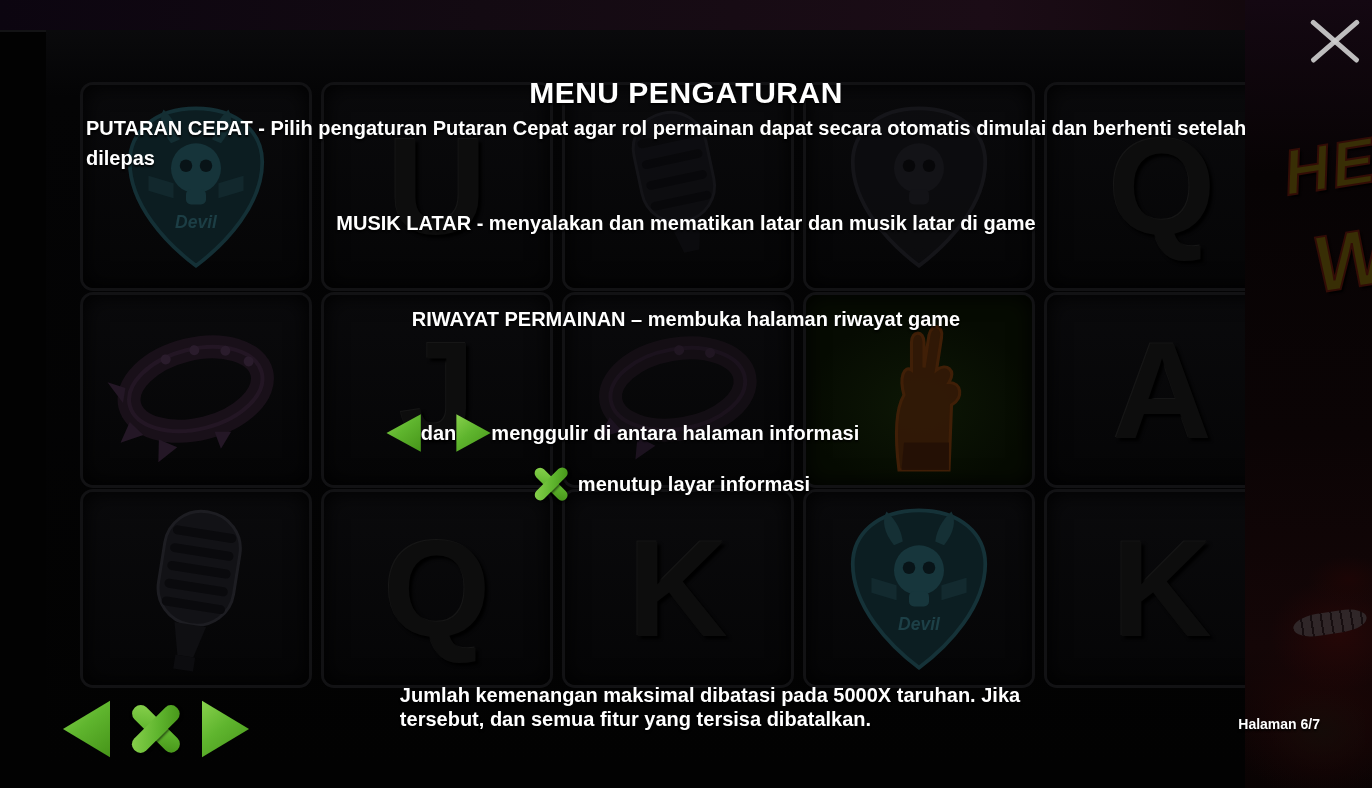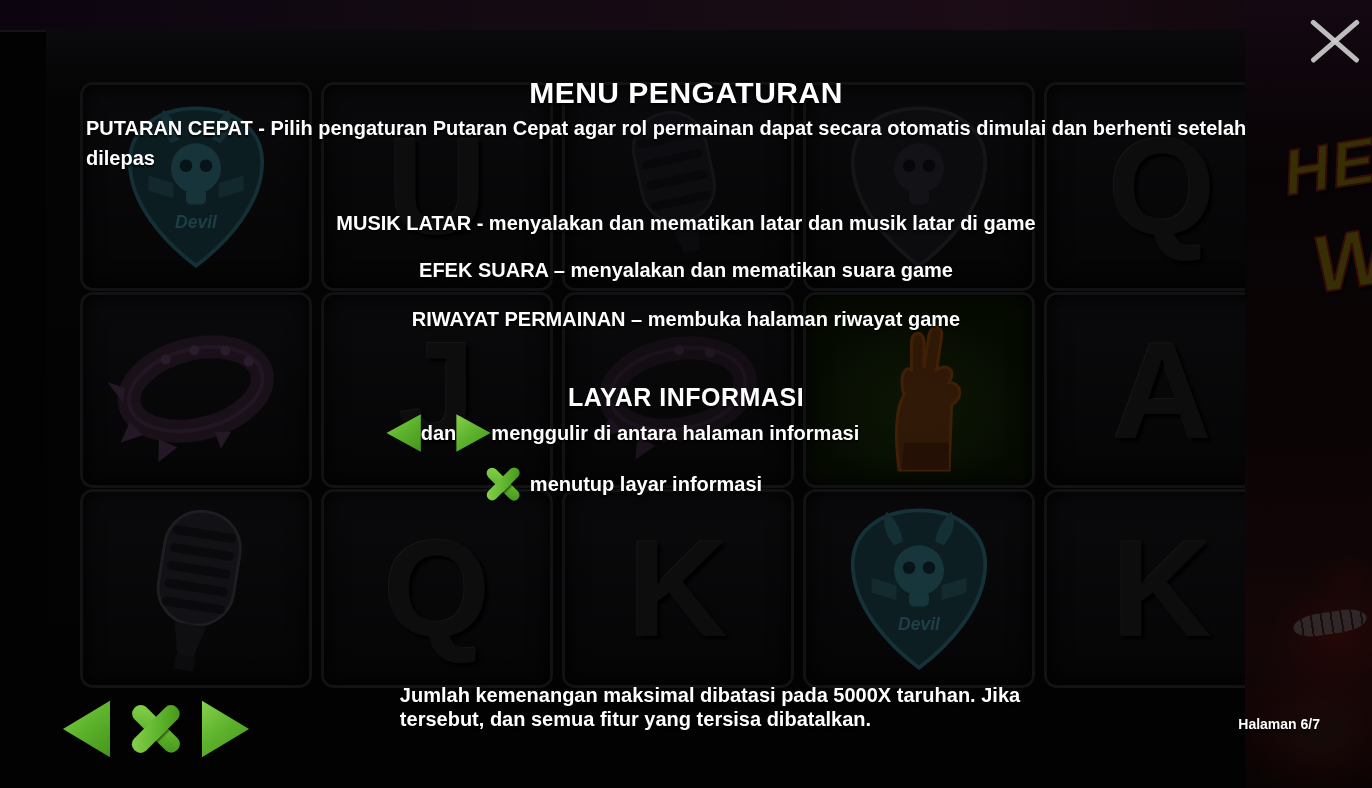--- a/index.html
+++ b/index.html
@@ -46,21 +46,21 @@
   .ctext{position:absolute;left:50%;transform:translateX(-50%);
     white-space:nowrap;text-shadow:0 2px 2px rgba(0,0,0,.85);}
   .title{top:76px;font-size:30px;letter-spacing:.5px;}
   .s1{top:113px;width:1200px;white-space:normal;font-size:20px;line-height:30px;}
   .sline{font-size:20px;}
   .s2{top:172px}.s3{top:212px}.s4{top:259px}.s5{top:308px}
   .h2{top:383px;font-size:25px;letter-spacing:.5px;}
   .iconline{position:absolute;left:0;width:1245px;display:flex;align-items:center;
     justify-content:center;font-size:20px;text-shadow:0 2px 2px rgba(0,0,0,.85);}
   .scroll-line{top:410px;height:46px;}
-  .close-line{top:462px;height:44px;gap:7px;}
+  .close-line{top:462px;height:44px;gap:7px;padding-left:48px;}
   .footer-note{top:684px;left:710px;font-size:20px;line-height:23.5px;}
   .page-label{position:absolute;right:52px;top:716px;font-size:14px;
     text-shadow:0 2px 2px rgba(0,0,0,.85);}
 
   
   .tri{background:linear-gradient(140deg,#8ad24e 0%,#5fb52e 45%,#459318 100%);
     filter:drop-shadow(1px 2px 1px rgba(0,0,0,.6));}
   .tri-left{clip-path:polygon(100% 3%,100% 97%,2% 50%);}
   .tri-right{clip-path:polygon(0 3%,0 97%,98% 50%);}
   .tri.small{width:35px;height:40px;}
@@ -229,24 +229,22 @@
       <div class="guitar"></div>
     </div>
   </div>
   <div class="logo-frag f1">HEL</div>
   <div class="logo-frag f2">W</div>
 
   <div class="ctext title">MENU PENGATURAN</div>
 
   <div class="ctext s1">PUTARAN CEPAT - Pilih pengaturan Putaran Cepat agar rol permainan dapat secara otomatis dimulai dan berhenti setelah dilepas</div>
   <div class="ctext sline s3">MUSIK LATAR - menyalakan dan mematikan latar dan musik latar di game</div>
-  <div class="ctext sline s4">EFEK SUARA – menyalakan dan mematikan suara game</div>
   <div class="ctext sline s5">RIWAYAT PERMAINAN – membuka halaman riwayat game</div>
 
-  <div class="ctext h2">LAYAR INFORMASI</div>
 
   <div class="iconline scroll-line">
     <span class="tri tri-left small"></span>
     <span>dan</span>
     <span class="tri tri-right small"></span>
     <span>menggulir di antara halaman informasi</span>
   </div>
 
   <div class="iconline close-line">
     <span class="xmark small">

